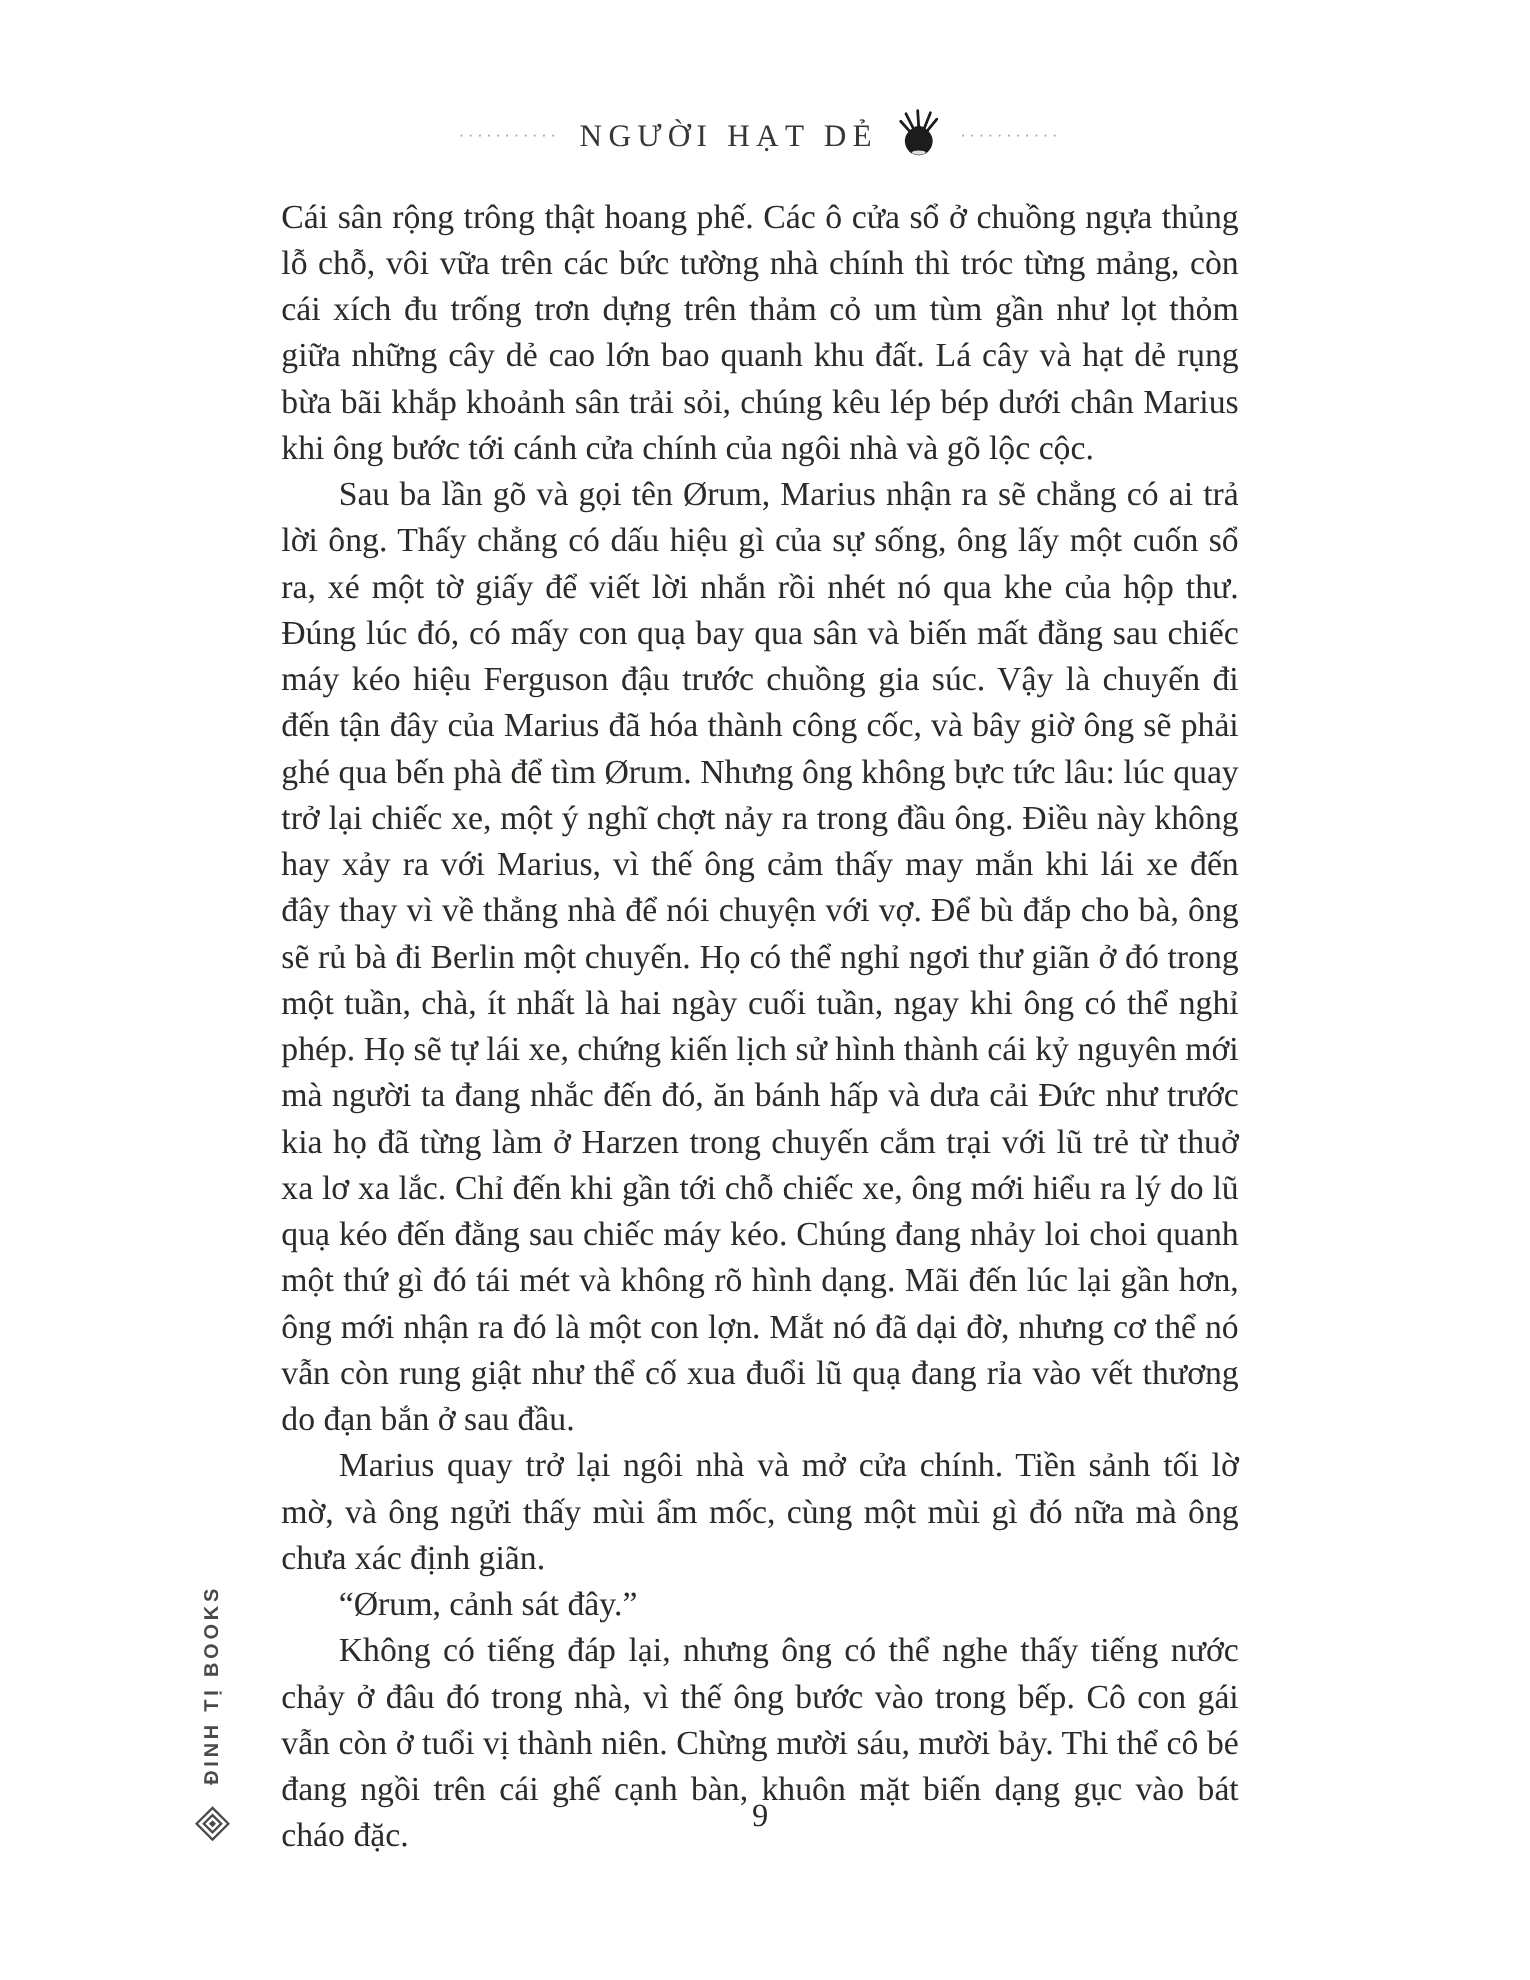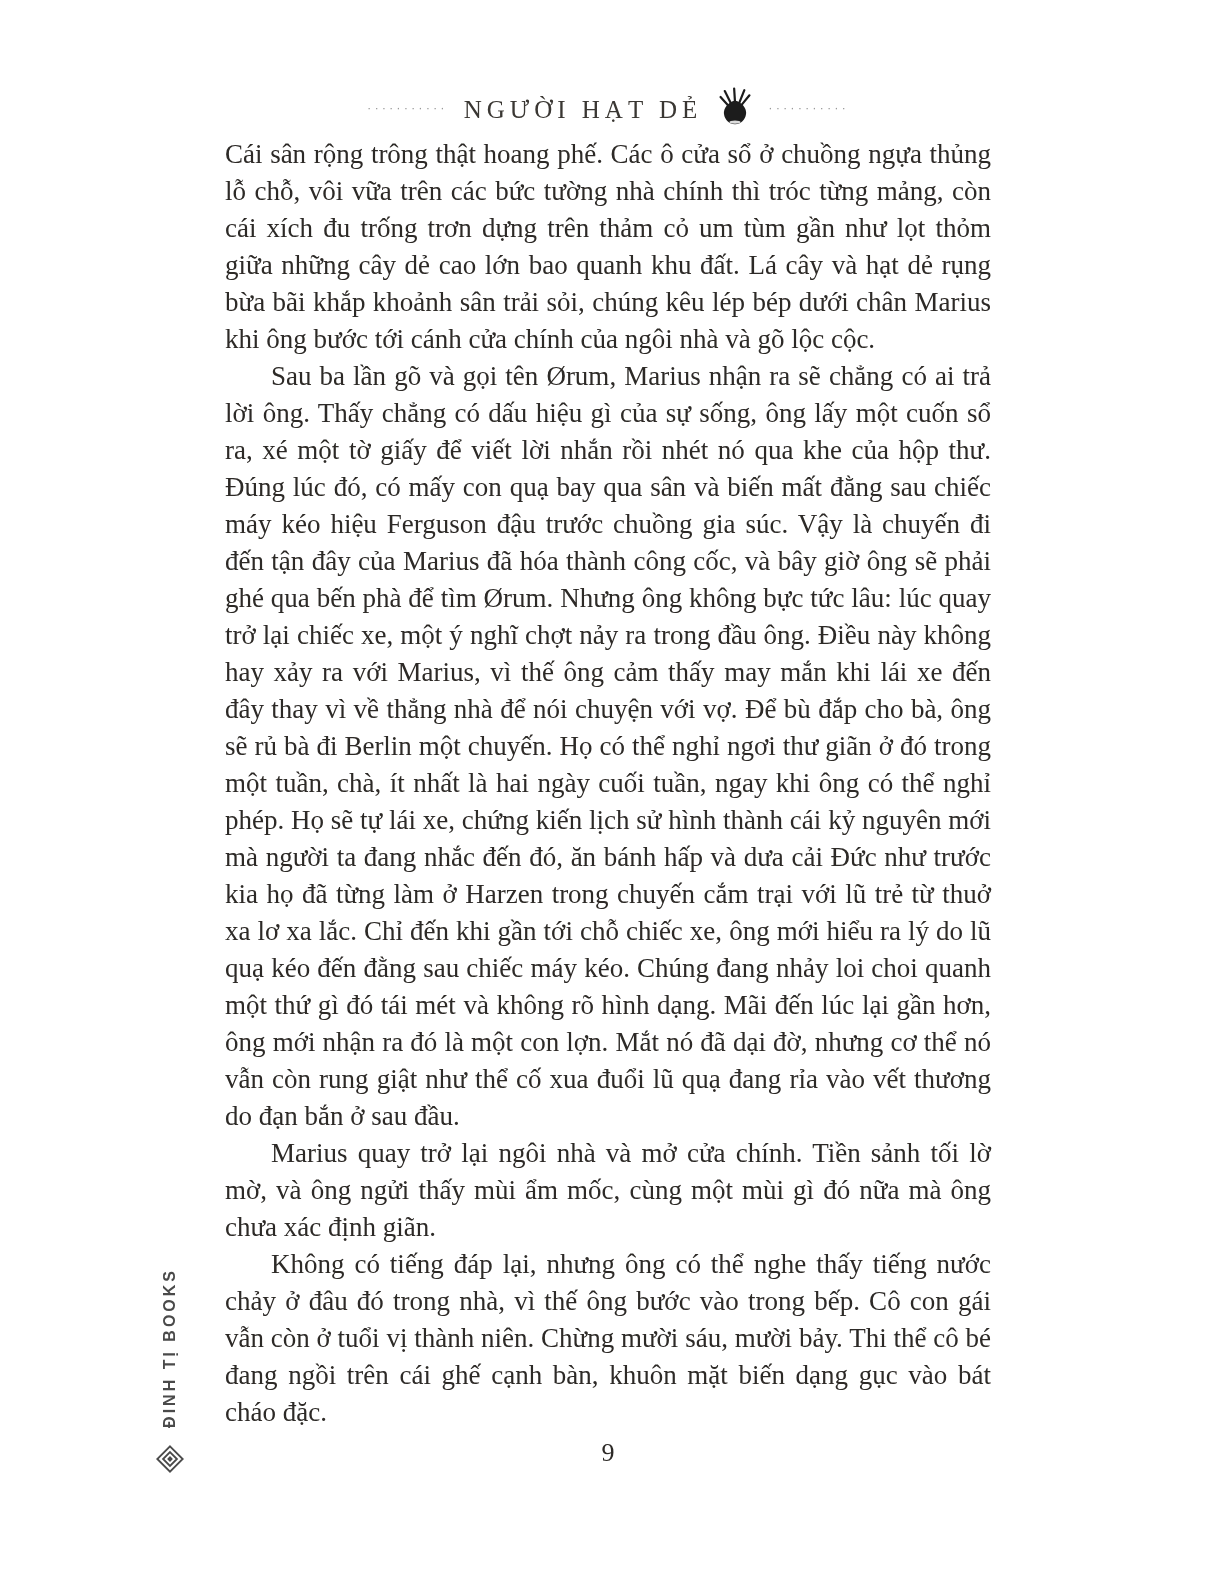--- a/index.html
+++ b/index.html
@@ -47,21 +47,21 @@
     text-align: center;
   }
   .chestnut {
     display: inline-flex;
     transform: translateY(-4px);
   }
 
   
   .body-text {
     position: absolute;
-    top: 136px;
+    top: 155px;
     left: 225px;
     width: 766px;
     font-size: 27px;
     line-height: 37px;
     text-align: justify;
   }
   .body-text p {
     margin: 0;
     text-indent: 46px;
   }
@@ -128,20 +128,21 @@
         <ellipse cx="20" cy="44.5" rx="6.5" ry="2" fill="#ffffff" opacity="0.85"></ellipse>
       </svg>
     </span>
     <span class="ornament">···········</span>
   </header>
 
   <main class="body-text">
     <p>Cái sân rộng trông thật hoang phế. Các ô cửa sổ ở chuồng ngựa thủng lỗ chỗ, vôi vữa trên các bức tường nhà chính thì tróc từng mảng, còn cái xích đu trống trơn dựng trên thảm cỏ um tùm gần như lọt thỏm giữa những cây dẻ cao lớn bao quanh khu đất. Lá cây và hạt dẻ rụng bừa bãi khắp khoảnh sân trải sỏi, chúng kêu lép bép dưới chân Marius khi ông bước tới cánh cửa chính của ngôi nhà và gõ lộc cộc.</p>
     <p>Sau ba lần gõ và gọi tên Ørum, Marius nhận ra sẽ chẳng có ai trả lời ông. Thấy chẳng có dấu hiệu gì của sự sống, ông lấy một cuốn sổ ra, xé một tờ giấy để viết lời nhắn rồi nhét nó qua khe của hộp thư. Đúng lúc đó, có mấy con quạ bay qua sân và biến mất đằng sau chiếc máy kéo hiệu Ferguson đậu trước chuồng gia súc. Vậy là chuyến đi đến tận đây của Marius đã hóa thành công cốc, và bây giờ ông sẽ phải ghé qua bến phà để tìm Ørum. Nhưng ông không bực tức lâu: lúc quay trở lại chiếc xe, một ý nghĩ chợt nảy ra trong đầu ông. Điều này không hay xảy ra với Marius, vì thế ông cảm thấy may mắn khi lái xe đến đây thay vì về thẳng nhà để nói chuyện với vợ. Để bù đắp cho bà, ông sẽ rủ bà đi Berlin một chuyến. Họ có thể nghỉ ngơi thư giãn ở đó trong một tuần, chà, ít nhất là hai ngày cuối tuần, ngay khi ông có thể nghỉ phép. Họ sẽ tự lái xe, chứng kiến lịch sử hình thành cái kỷ nguyên mới mà người ta đang nhắc đến đó, ăn bánh hấp và dưa cải Đức như trước kia họ đã từng làm ở Harzen trong chuyến cắm trại với lũ trẻ từ thuở xa lơ xa lắc. Chỉ đến khi gần tới chỗ chiếc xe, ông mới hiểu ra lý do lũ quạ kéo đến đằng sau chiếc máy kéo. Chúng đang nhảy loi choi quanh một thứ gì đó tái mét và không rõ hình dạng. Mãi đến lúc lại gần hơn, ông mới nhận ra đó là một con lợn. Mắt nó đã dại đờ, nhưng cơ thể nó vẫn còn rung giật như thể cố xua đuổi lũ quạ đang rỉa vào vết thương do đạn bắn ở sau đầu.</p>
     <p>Marius quay trở lại ngôi nhà và mở cửa chính. Tiền sảnh tối lờ mờ, và ông ngửi thấy mùi ẩm mốc, cùng một mùi gì đó nữa mà ông chưa xác định giãn.</p>
+    <p>“Ørum, cảnh sát đây.”</p>
     <p>Không có tiếng đáp lại, nhưng ông có thể nghe thấy tiếng nước chảy ở đâu đó trong nhà, vì thế ông bước vào trong bếp. Cô con gái vẫn còn ở tuổi vị thành niên. Chừng mười sáu, mười bảy. Thi thể cô bé đang ngồi trên cái ghế cạnh bàn, khuôn mặt biến dạng gục vào bát cháo đặc.</p>
   </main>
 
   <aside class="spine">
     <span class="spine-text">ĐINH TỊ BOOKS</span>
     <span class="publisher-logo">
       <svg viewBox="0 0 26 26" width="30" height="30" aria-hidden="true">
         <g fill="none" stroke="#4a4a4a" stroke-width="1.6">
           <path d="M13 2 L24 13 L13 24 L2 13 Z"></path>
           <path d="M13 7 L19 13 L13 19 L7 13 Z"></path>

